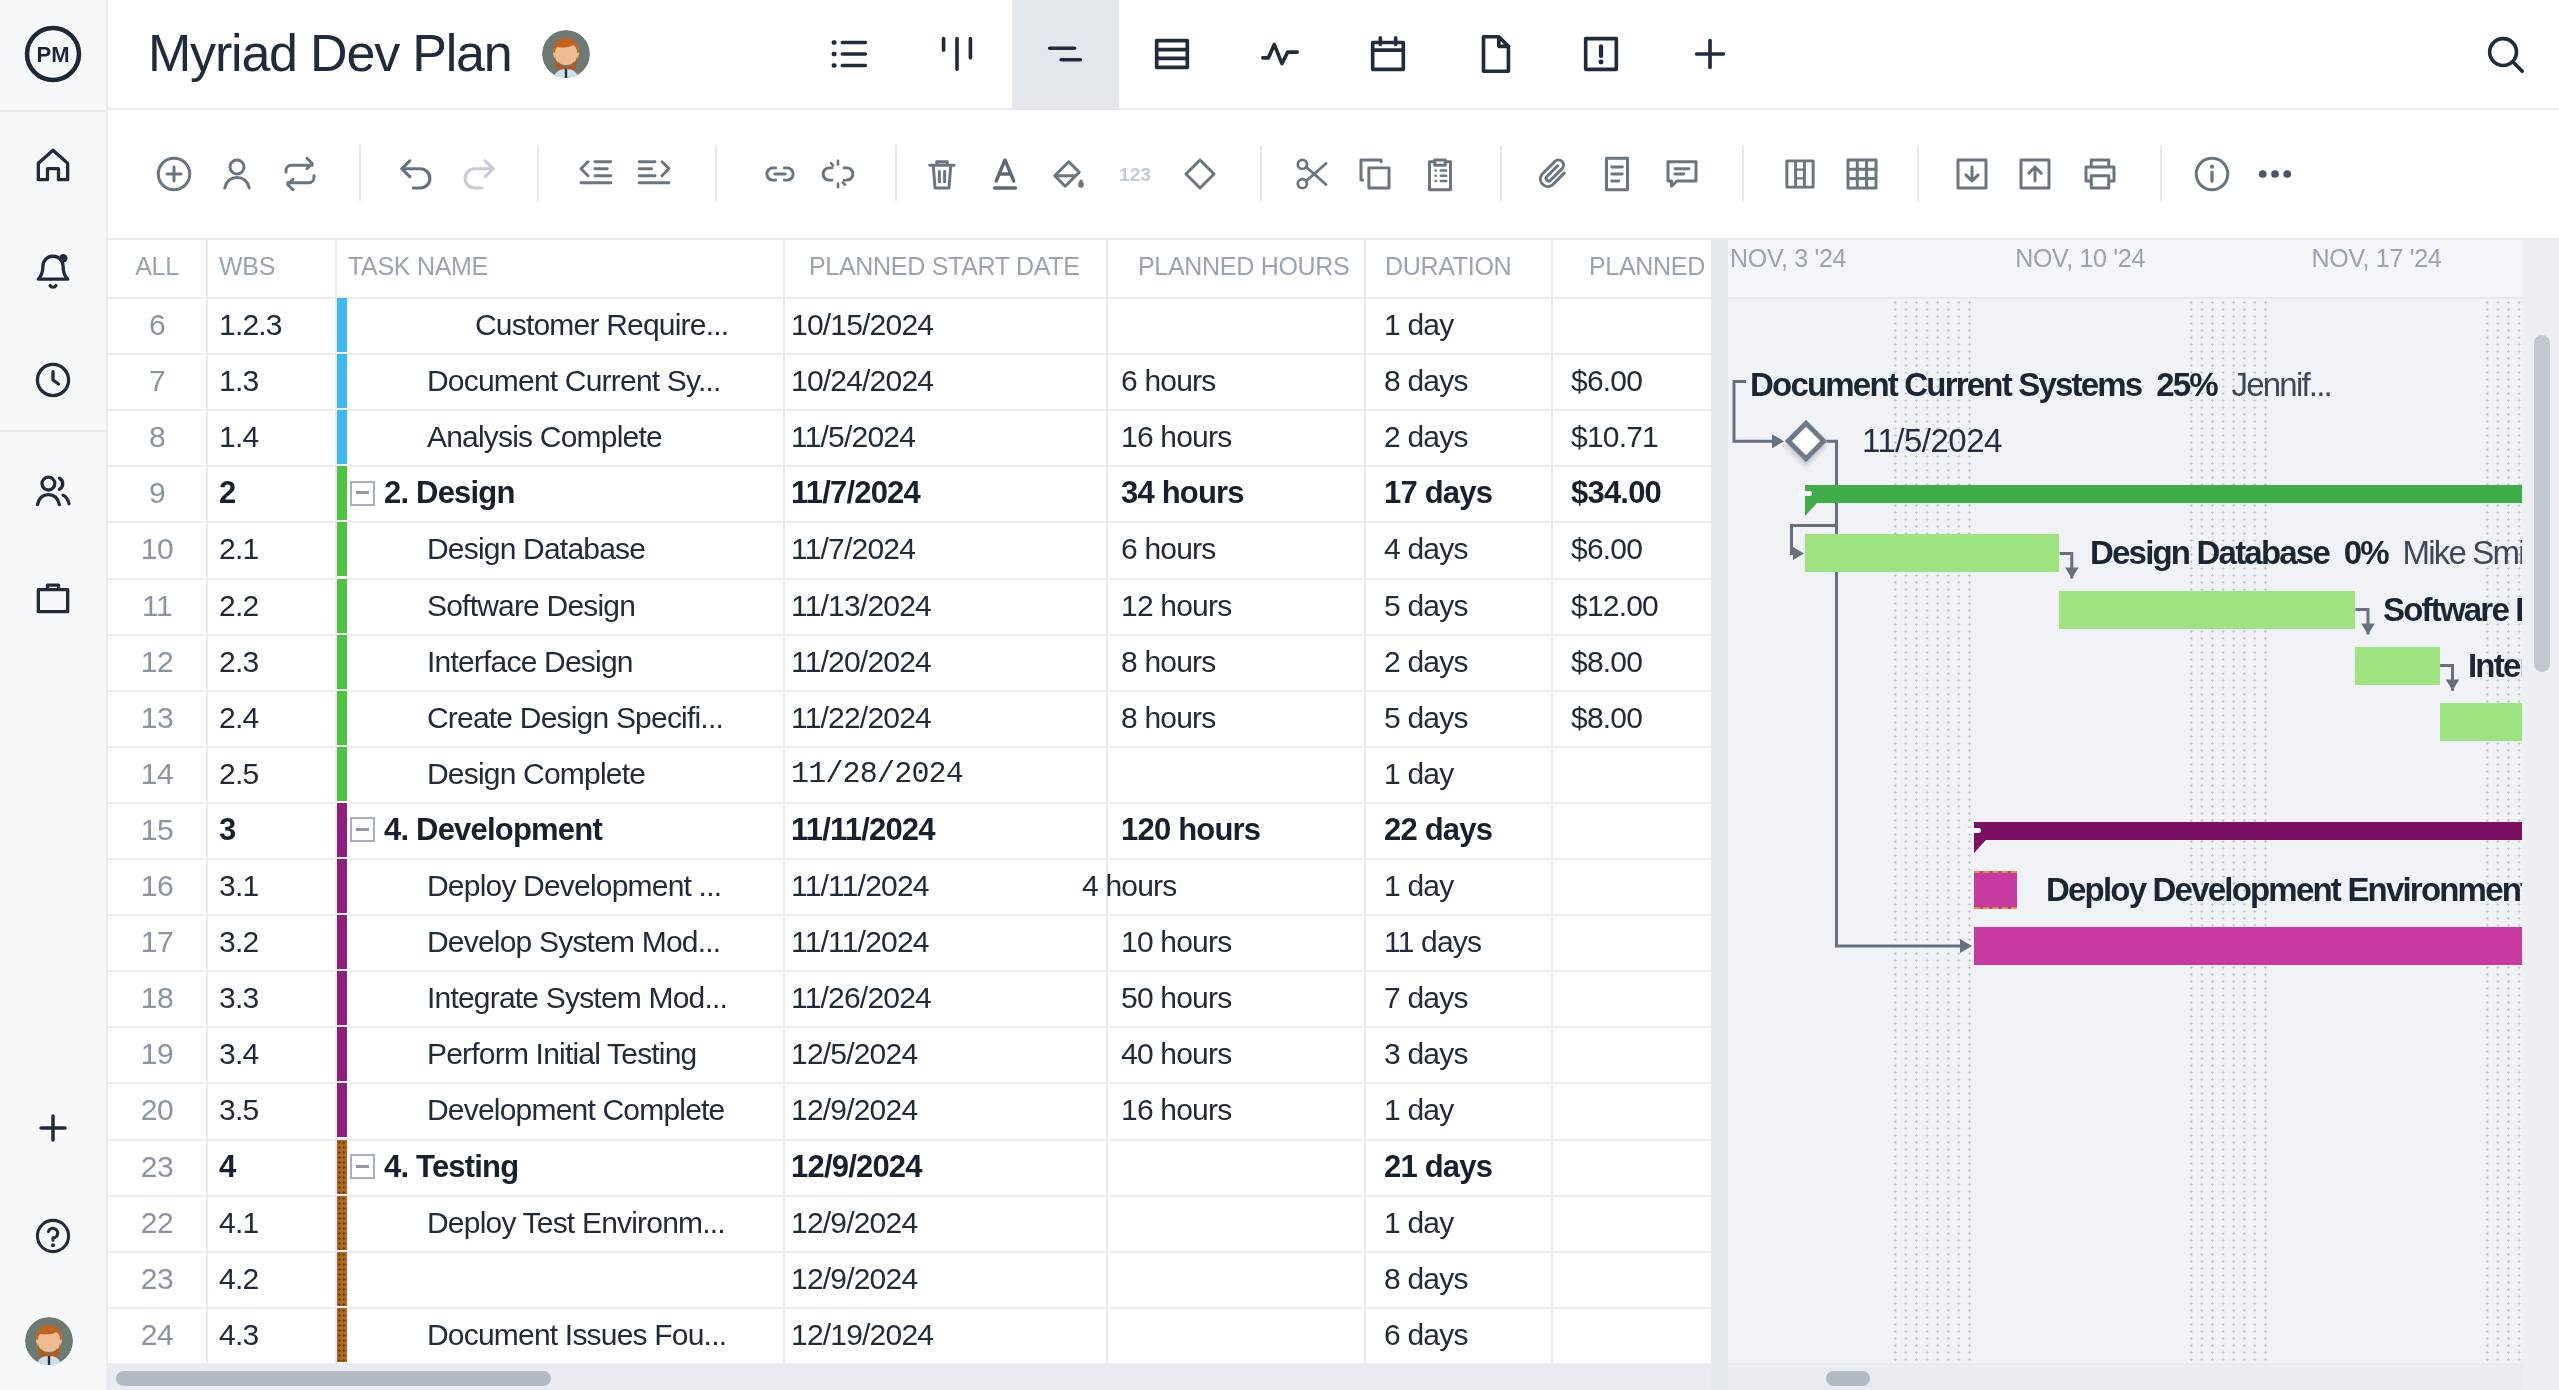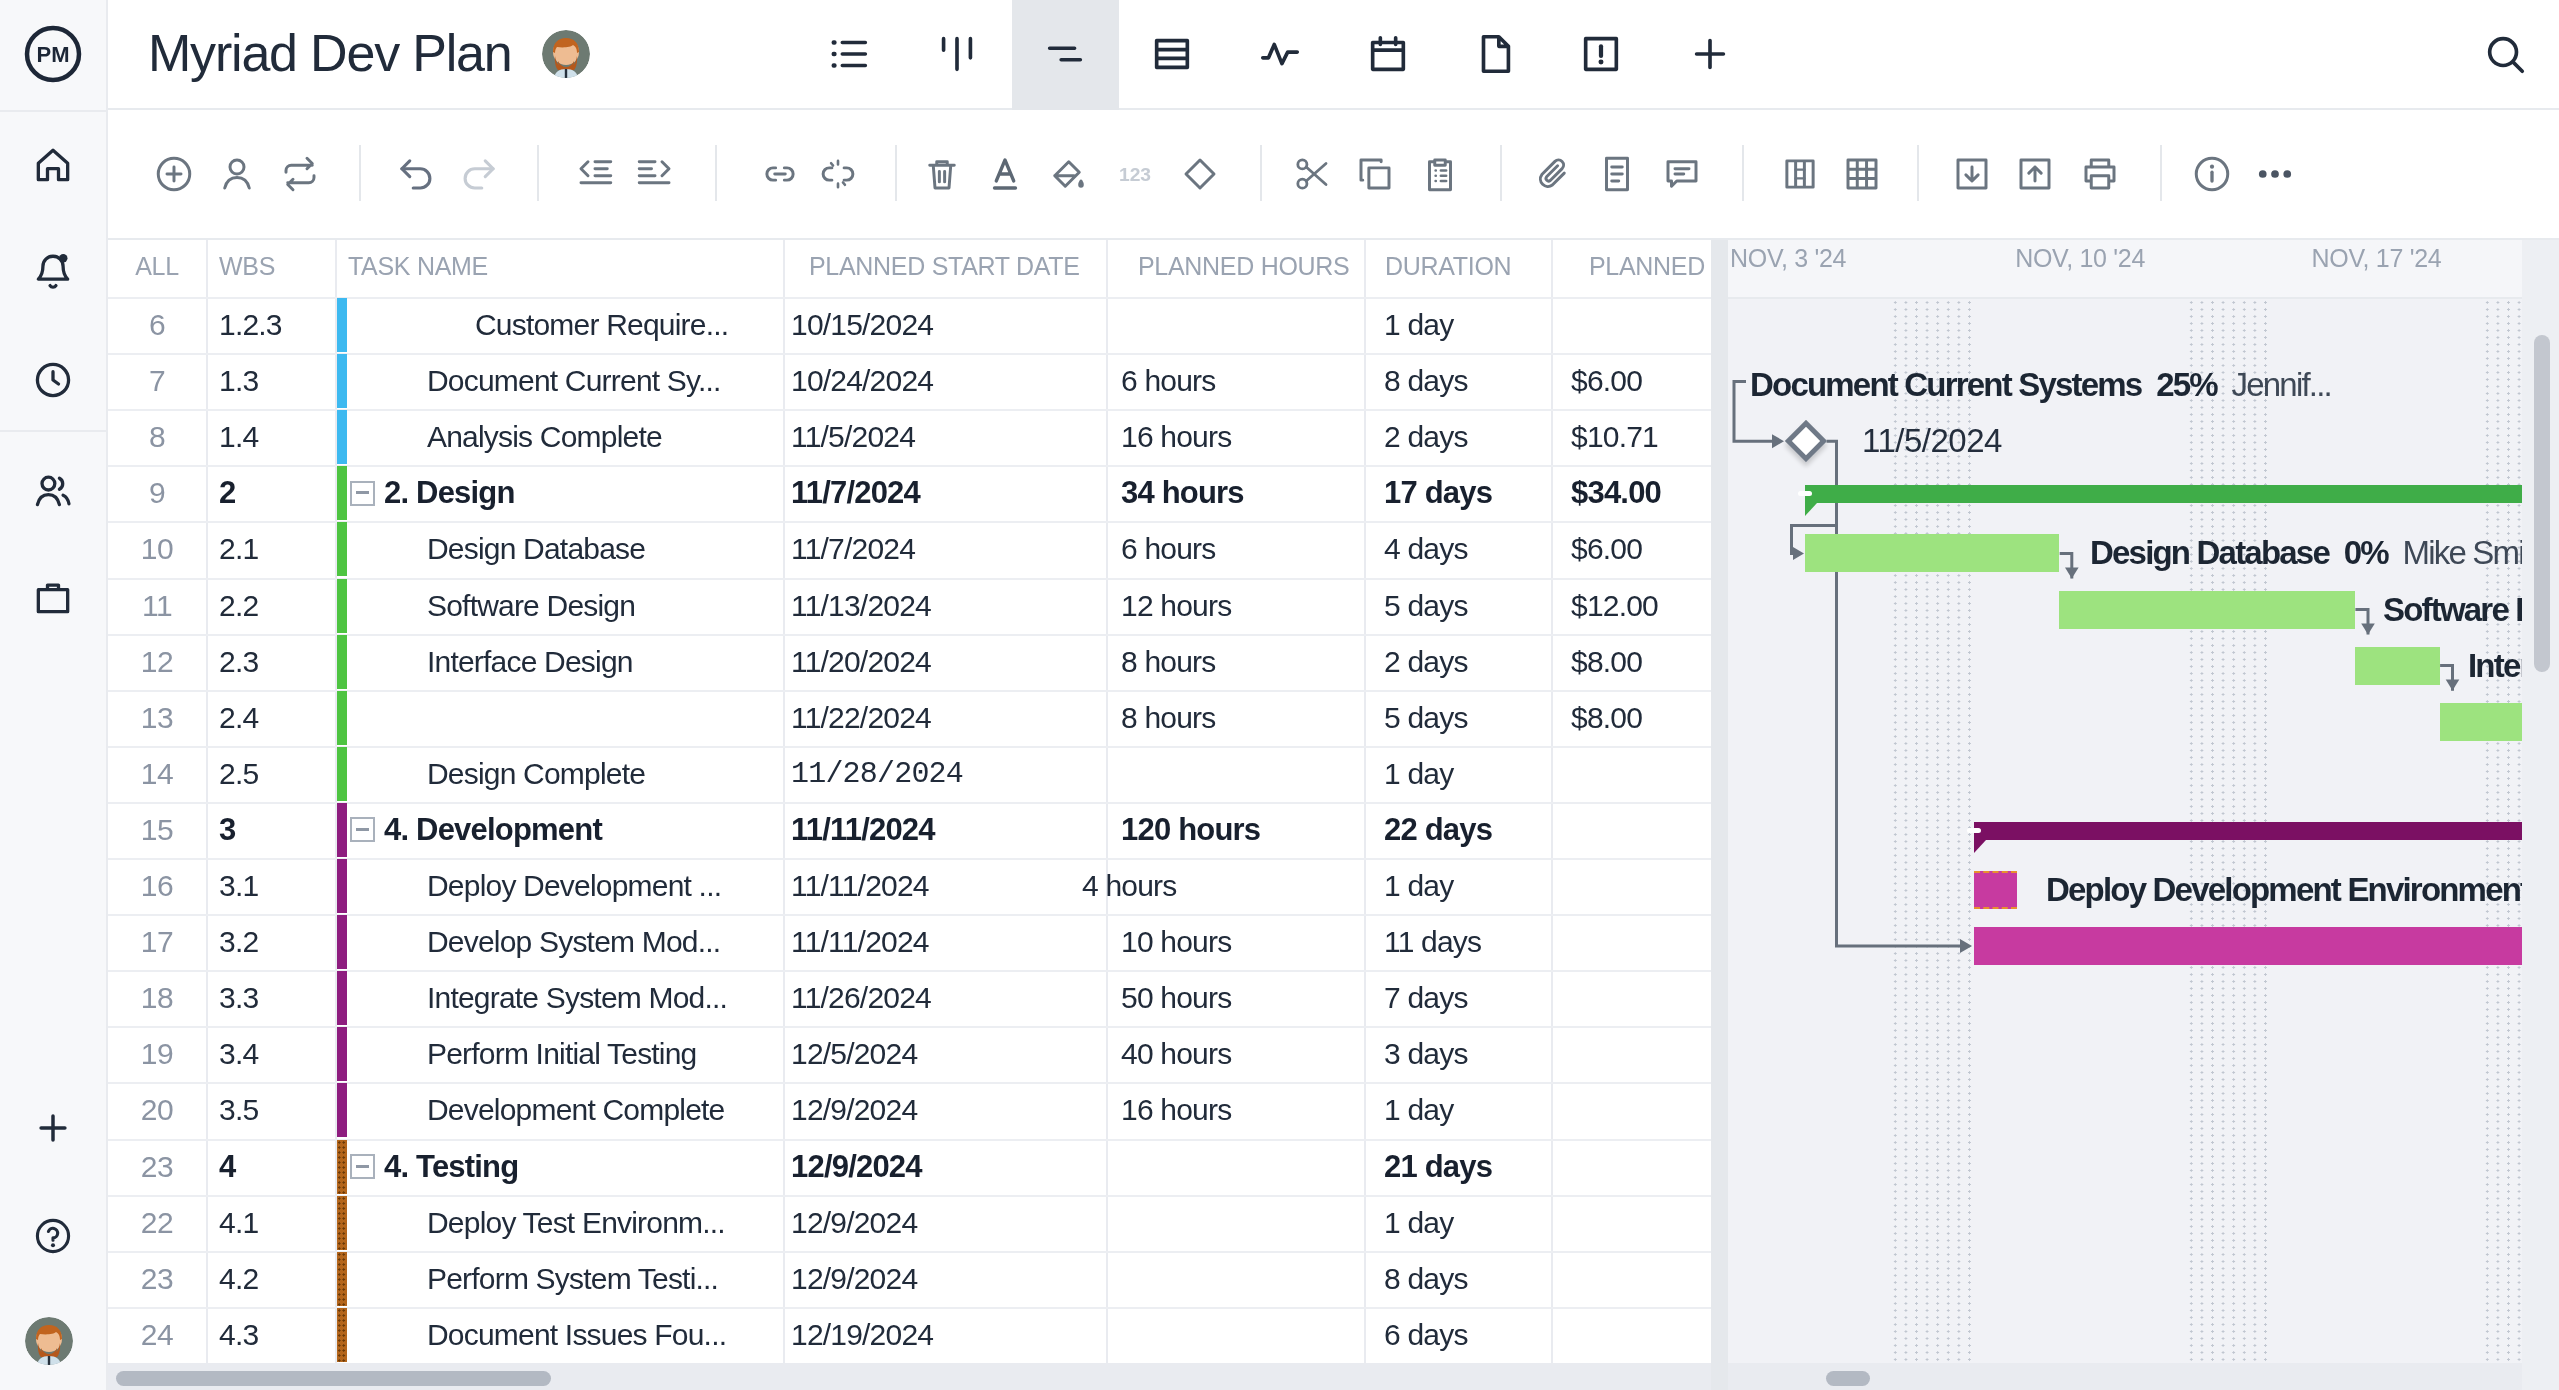--- a/index.html
+++ b/index.html
@@ -278,20 +278,21 @@
 <div class="strip" style="top:394.6px;background:#4ec441;"></div>
     <div class="cell" style="left:319px;top:393.6px;">Interface Design</div>
 <div class="cell" style="left:683px;top:393.6px;">11/20/2024</div>
 <div class="cell" style="left:1013px;top:393.6px;">8 hours</div>
 <div class="cell" style="left:1276px;top:393.6px;">2 days</div>
 <div class="cell" style="left:1463px;top:393.6px;">$8.00</div>
 <div class="rline" style="top:449.7px;"></div>
 <div class="rnum" style="top:449.7px;">13</div>
 <div class="cell" style="left:111px;top:449.7px;">2.4</div>
 <div class="strip" style="top:450.7px;background:#4ec441;"></div>
+    <div class="cell" style="left:319px;top:449.7px;">Create Design Specifi...</div>
 <div class="cell" style="left:683px;top:449.7px;">11/22/2024</div>
 <div class="cell" style="left:1013px;top:449.7px;">8 hours</div>
 <div class="cell" style="left:1276px;top:449.7px;">5 days</div>
 <div class="cell" style="left:1463px;top:449.7px;">$8.00</div>
 <div class="rline" style="top:505.8px;"></div>
 <div class="rnum" style="top:505.8px;">14</div>
 <div class="cell" style="left:111px;top:505.8px;">2.5</div>
 <div class="strip" style="top:506.8px;background:#4ec441;"></div>
     <div class="cell" style="left:319px;top:505.8px;">Design Complete</div>
 <div class="cell" style="left:683px;top:505.8px;font-family:Liberation Mono, monospace;">11/28/2024</div>
@@ -369,21 +370,20 @@
 <div class="strip" style="top:955.6px;background:#b4661c;background-image:radial-gradient(#6b3a08 1px, transparent 1.2px);background-size:4.5px 5px;"></div>
     <div class="cell" style="left:319px;top:954.6px;">Deploy Test Environm...</div>
 <div class="cell" style="left:683px;top:954.6px;">12/9/2024</div>
 <div class="cell" style="left:1013px;top:954.6px;"></div>
 <div class="cell" style="left:1276px;top:954.6px;">1 day</div>
 <div class="cell" style="left:1463px;top:954.6px;"></div>
 <div class="rline" style="top:1010.7px;"></div>
 <div class="rnum" style="top:1010.7px;">23</div>
 <div class="cell" style="left:111px;top:1010.7px;">4.2</div>
 <div class="strip" style="top:1011.7px;background:#b4661c;background-image:radial-gradient(#6b3a08 1px, transparent 1.2px);background-size:4.5px 5px;"></div>
-    <div class="cell" style="left:319px;top:1010.7px;">Perform System Testi...</div>
 <div class="cell" style="left:683px;top:1010.7px;">12/9/2024</div>
 <div class="cell" style="left:1013px;top:1010.7px;"></div>
 <div class="cell" style="left:1276px;top:1010.7px;">8 days</div>
 <div class="cell" style="left:1463px;top:1010.7px;"></div>
 <div class="rline" style="top:1066.8px;"></div>
 <div class="rnum" style="top:1066.8px;">24</div>
 <div class="cell" style="left:111px;top:1066.8px;">4.3</div>
 <div class="strip" style="top:1067.8px;background:#b4661c;background-image:radial-gradient(#6b3a08 1px, transparent 1.2px);background-size:4.5px 5px;"></div>
     <div class="cell" style="left:319px;top:1066.8px;">Document Issues Fou...</div>
 <div class="cell" style="left:683px;top:1066.8px;">12/19/2024</div>

